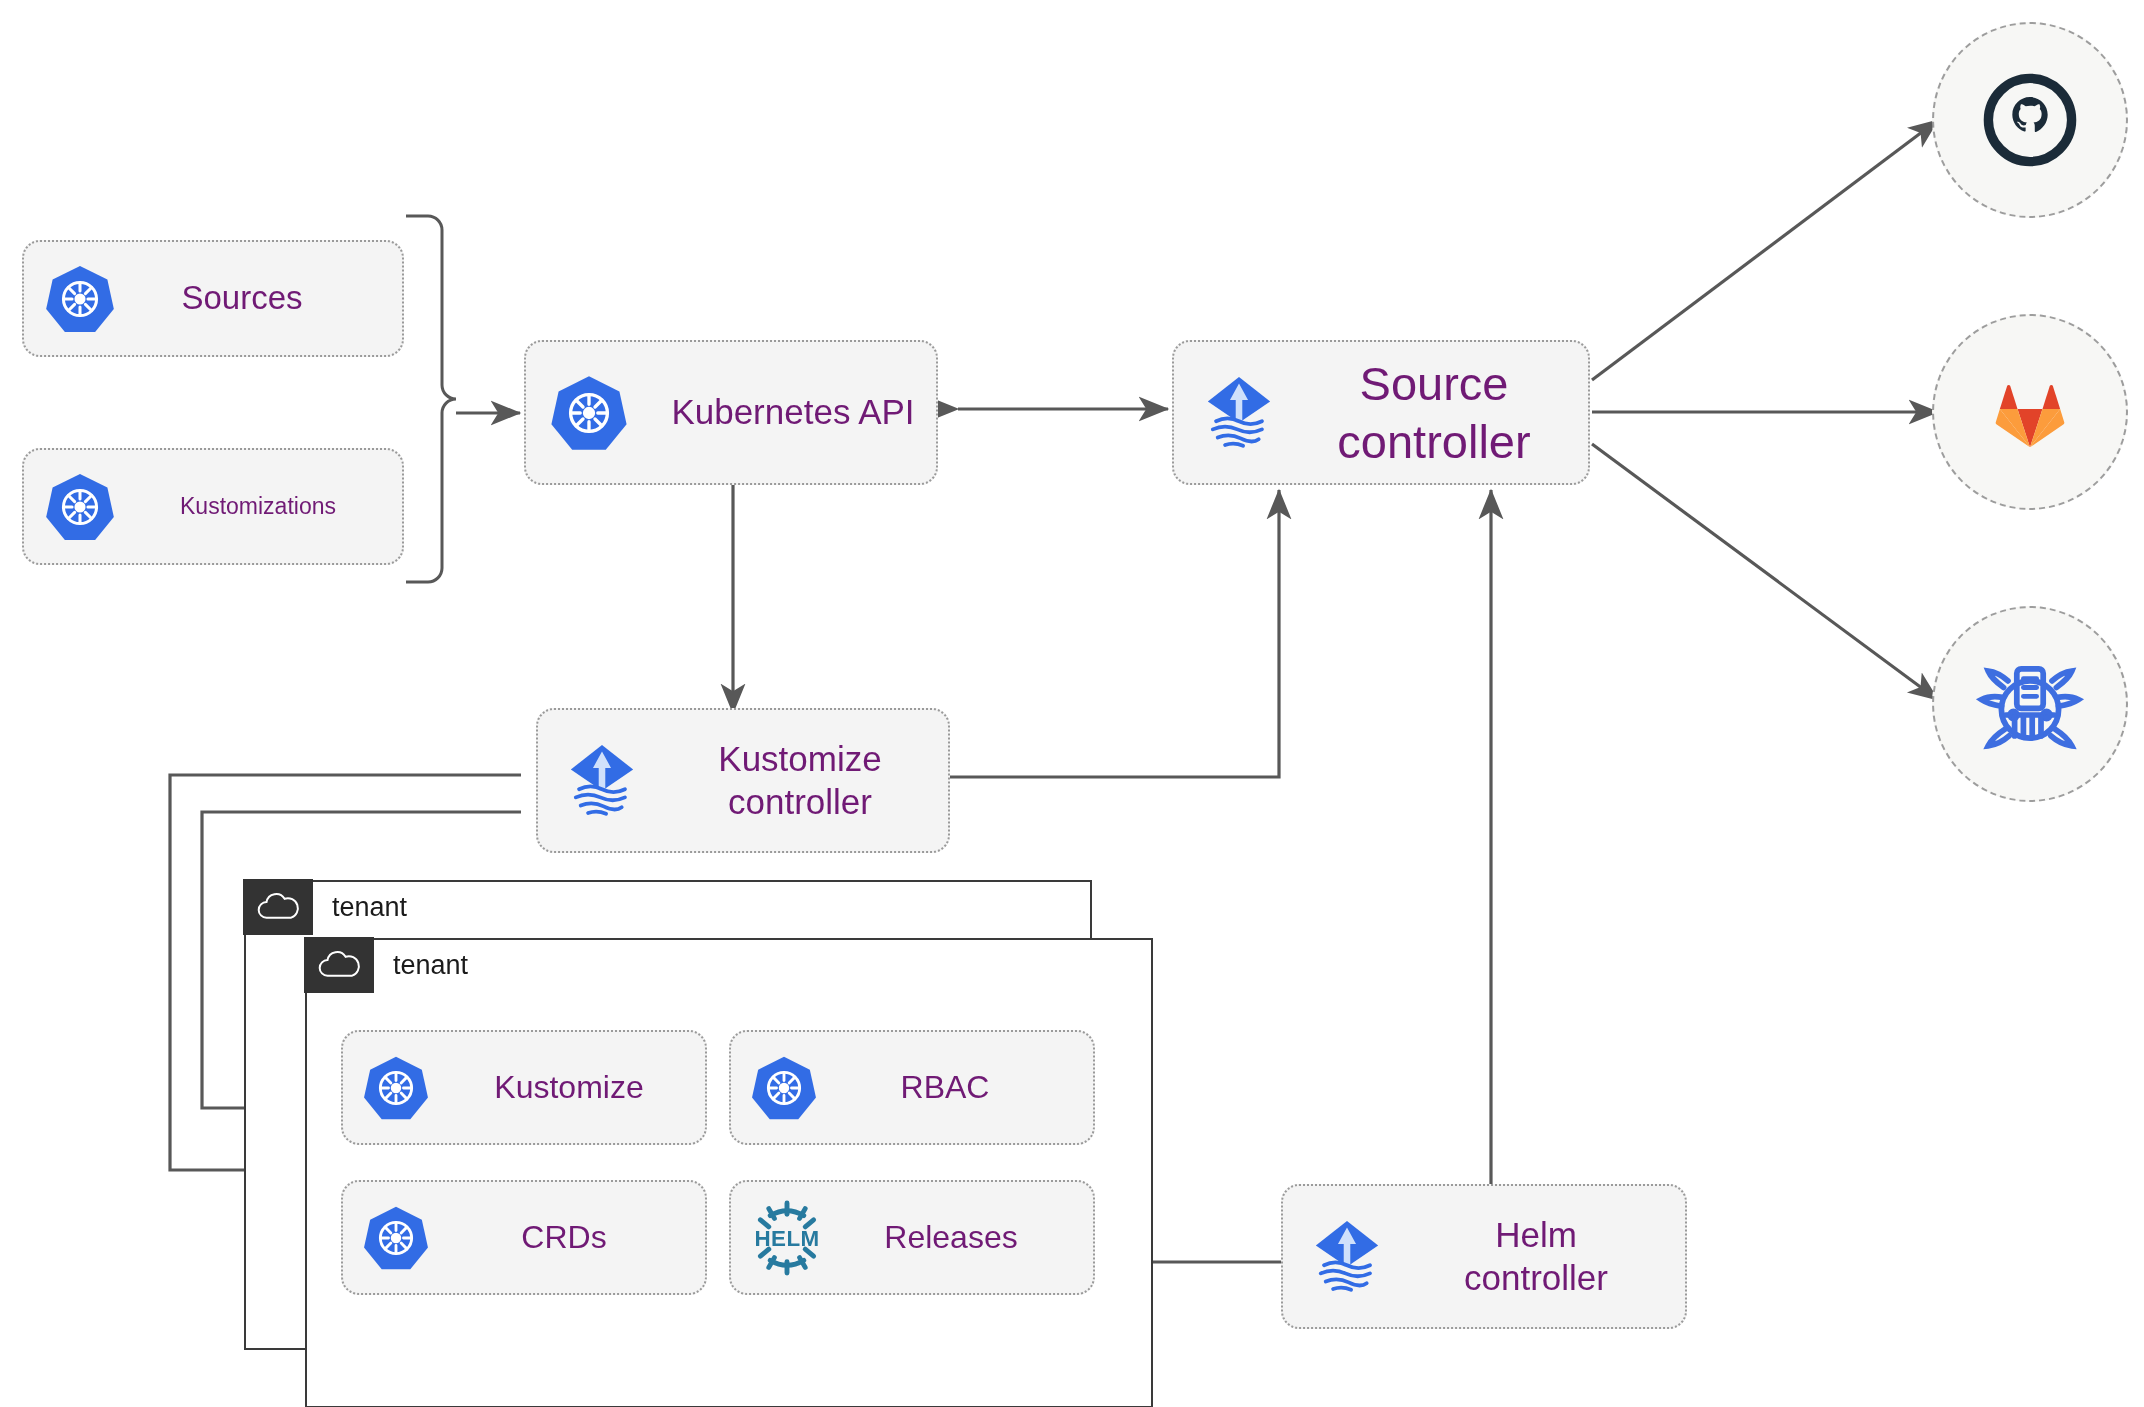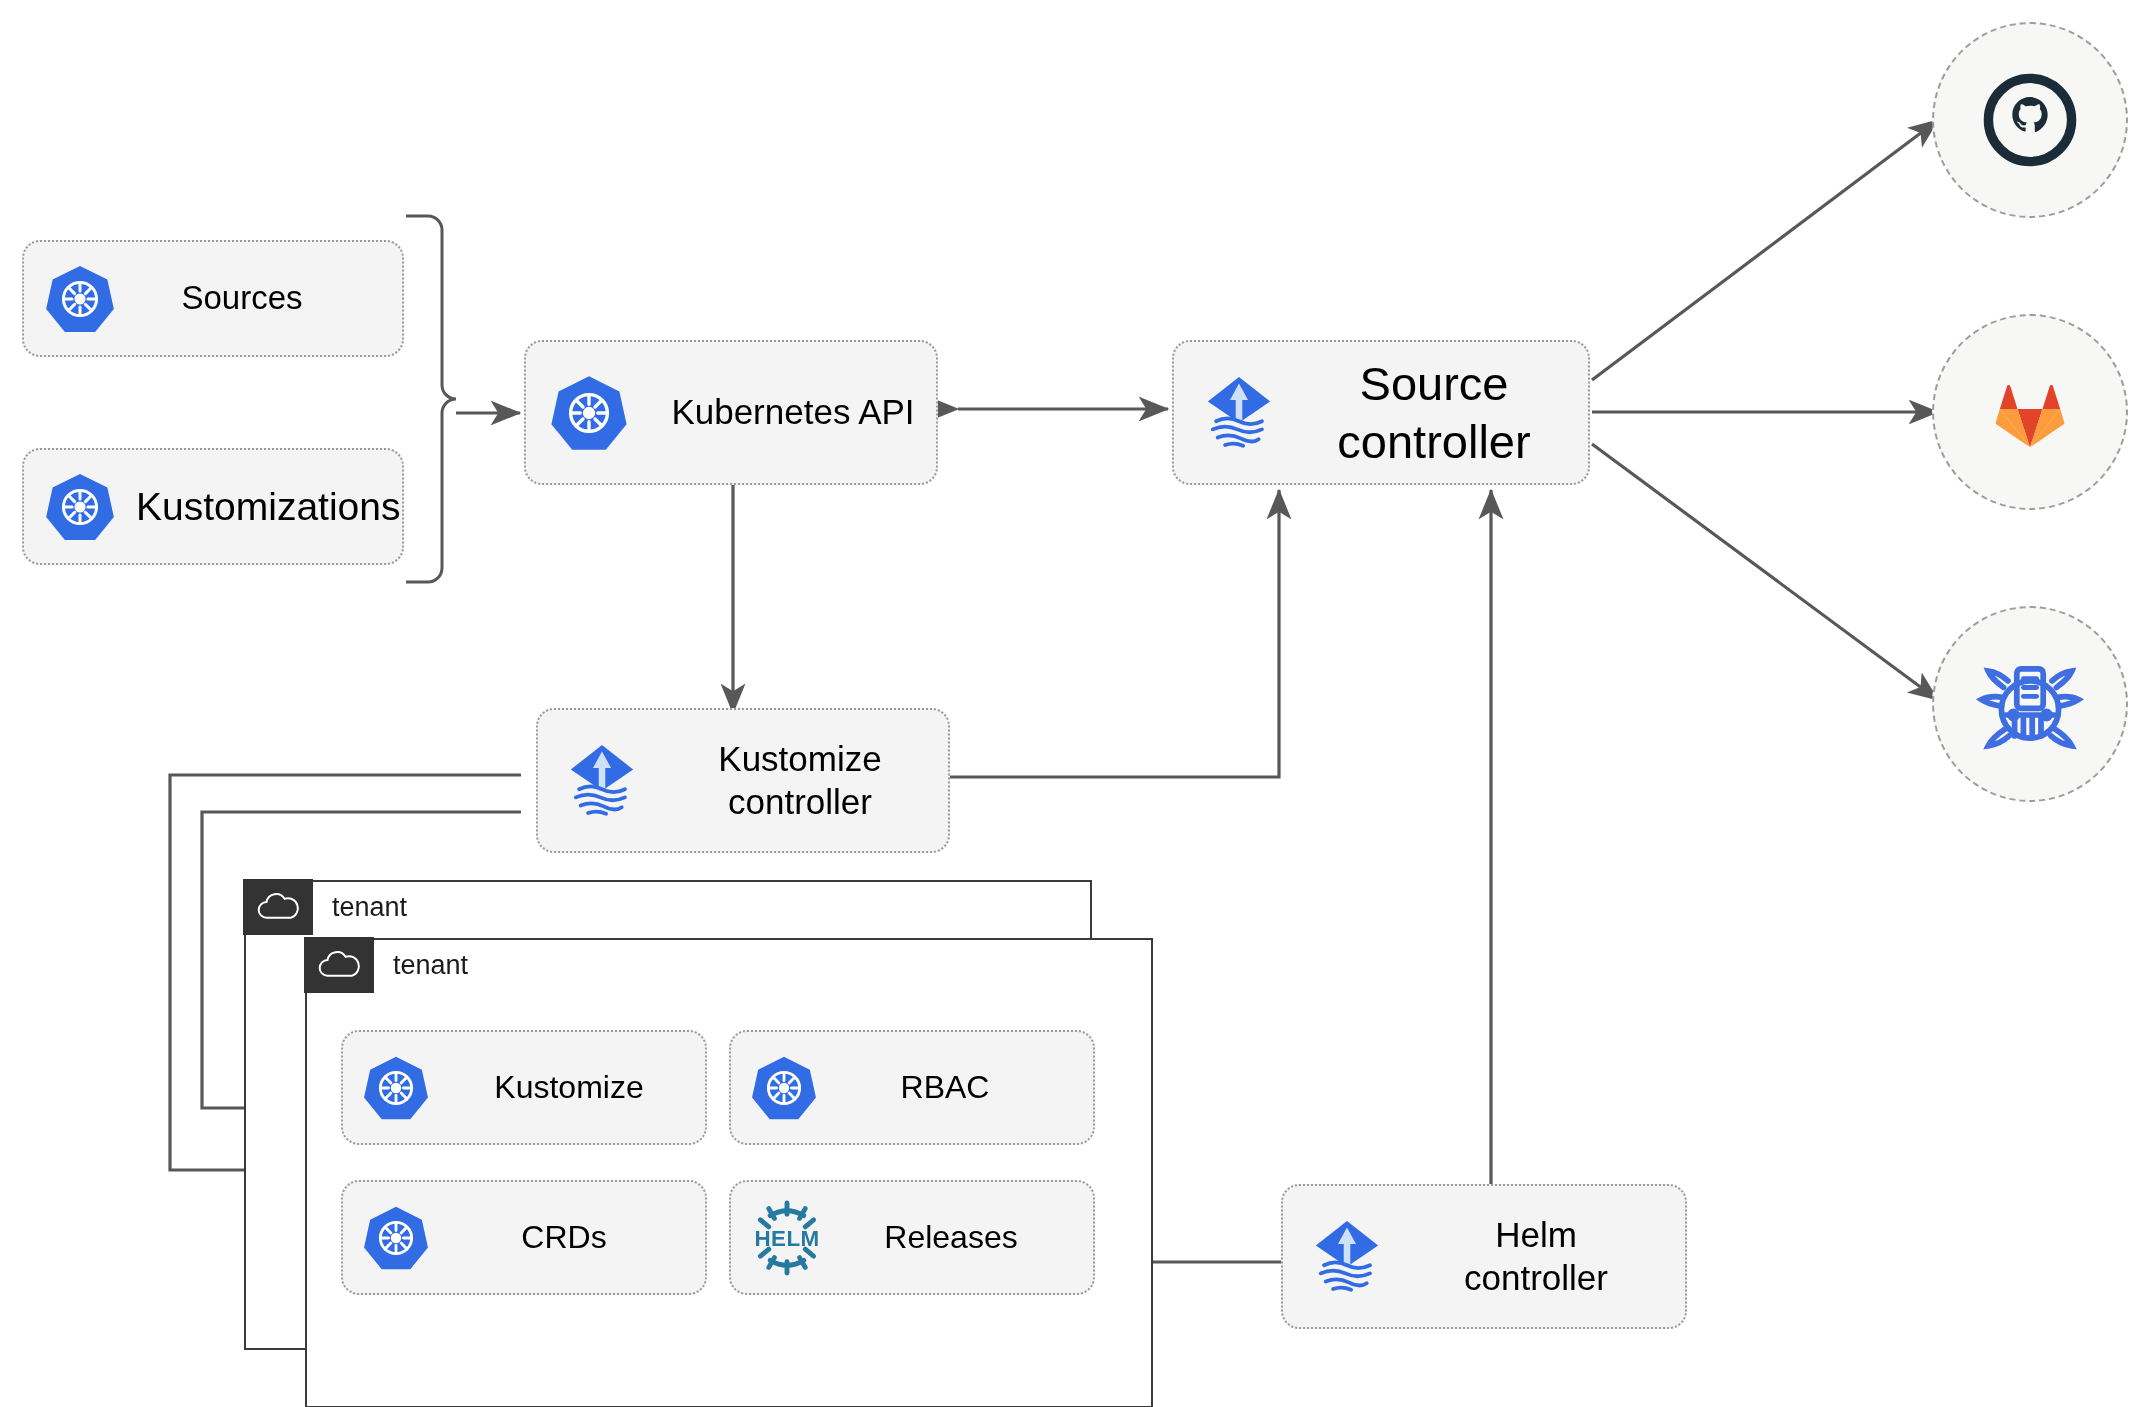--- a/index.html
+++ b/index.html
@@ -5,21 +5,21 @@
   html,body{margin:0;padding:0;background:#ffffff;}
   body{width:2144px;height:1407px;position:relative;overflow:hidden;
        font-family:"Liberation Sans","DejaVu Sans",sans-serif;}
   #stage{position:absolute;left:0;top:0;width:2144px;height:1407px;}
   svg.layer{position:absolute;left:0;top:0;width:2144px;height:1407px;pointer-events:none;}
 
   
   .node{position:absolute;background:#f4f4f4;border:2.4px dotted #9a9a9a;
         border-radius:18px;box-sizing:border-box;display:flex;align-items:center;}
   .node .ico{flex:0 0 auto;display:flex;align-items:center;justify-content:center;}
-  .node .lbl{flex:1 1 auto;text-align:center;color:#000000;line-height:1.22;
+  .node .lbl{flex:1 1 auto;text-align:center;color:#701a75;line-height:1.22;
              white-space:pre-line;}
 
   
   .circ{position:absolute;background:#f7f7f5;border:2.6px dashed #9d9d9d;
         border-radius:50%;box-sizing:border-box;display:flex;
         align-items:center;justify-content:center;}
 
   
   .tenant{position:absolute;background:#ffffff;border:2.6px solid #3a3a3a;
           box-sizing:border-box;}
@@ -95,21 +95,21 @@
         <path d="M50 4 L88 23 L97 64 L71 96 L29 96 L3 64 L12 23 Z" fill="#326ce5"></path>
         <g fill="none" stroke="#fff" stroke-width="4.2" stroke-linecap="round">
           <circle cx="50" cy="50" r="23"></circle>
             <circle cx="50" cy="50" r="5.6" fill="#fff"></circle>
           <path d="M50 27 V39 M50 61 V73 M27 50 H39 M61 50 H73
                    M34 34 L42.5 42.5 M57.5 57.5 L66 66
                    M66 34 L57.5 42.5 M42.5 57.5 L34 66"></path>
         </g>
       </svg>
     </div>
-    <div class="lbl" style="font-size:39px;padding-right:22px;">Kustomizations</div>
+    <div class="lbl" style="font-size:23px;padding-right:22px;">Kustomizations</div>
   </div>
 
   <div class="node" style="left:524px;top:340px;width:414px;height:145px;gap:12px;">
     <div class="ico" style="width:126px;">
       <svg width="80" height="80" viewBox="0 0 100 100">
         <path d="M50 4 L88 23 L97 64 L71 96 L29 96 L3 64 L12 23 Z" fill="#326ce5"></path>
         <g fill="none" stroke="#fff" stroke-width="4.2" stroke-linecap="round">
           <circle cx="50" cy="50" r="23"></circle>
             <circle cx="50" cy="50" r="5.6" fill="#fff"></circle>
           <path d="M50 27 V39 M50 61 V73 M27 50 H39 M61 50 H73

